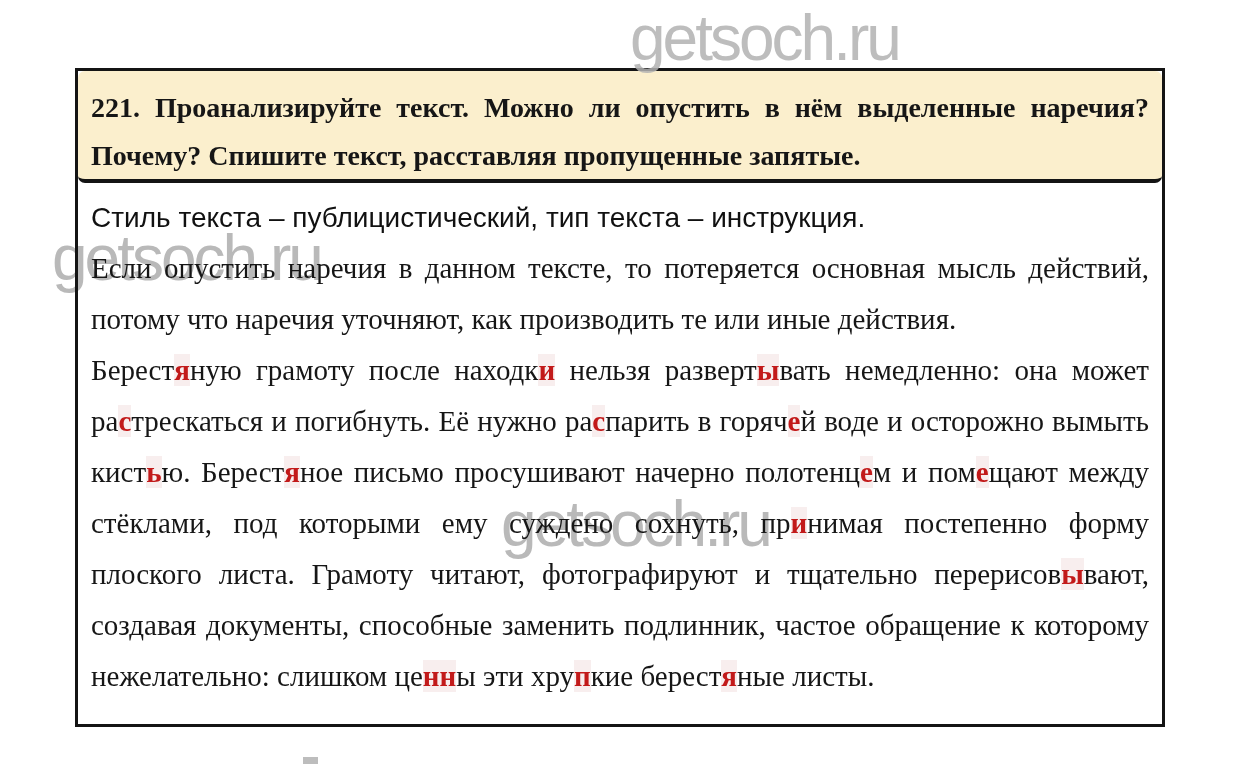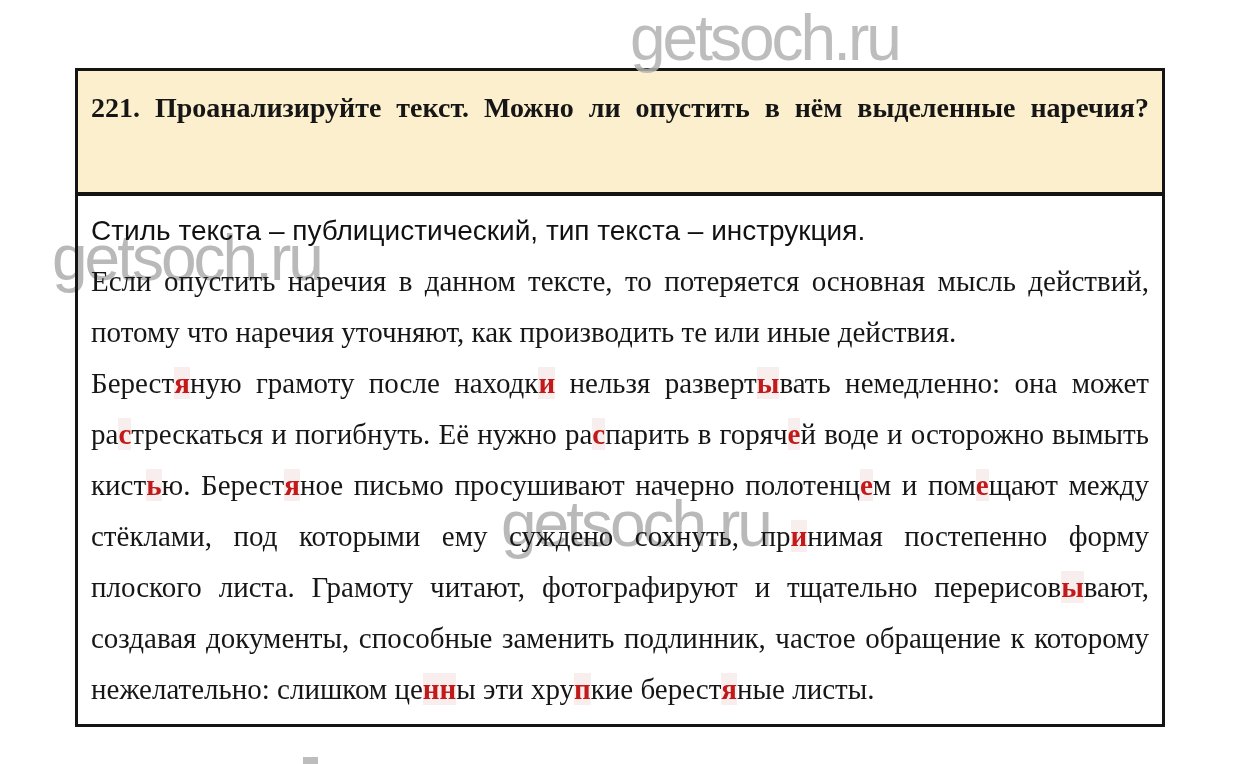--- a/index.html
+++ b/index.html
@@ -40,26 +40,27 @@
     width: 1090px; height: 659px;
     box-sizing: border-box;
     border: 3px solid #141414;
     z-index: 1;
     background: transparent;
   }
   .task-header {
     box-sizing: border-box;
     background: #fbefcd;
     border-bottom: 4px solid #141414;
-    height: 125px;
+    height: 112px;
     padding: 13px 13px 0 13px;
     font-weight: bold;
     font-size: 28px;
     line-height: 48px;
     color: #161616;
+    border-radius: 7px;
   }
   .task-header .line1 {
     text-align: justify;
     text-align-last: justify;
   }
   .task-header .line2 {
     text-align: left;
   }
 
   .answer-body {
@@ -92,20 +93,21 @@
 
 <div class="watermark wm-top">getsoch.ru</div>
 <div class="watermark wm-left">getsoch.ru</div>
 <div class="watermark wm-center">getsoch.ru</div>
 <div class="wm-bottom-sliver"></div>
 
 <div class="task-answer-box">
 
   <div class="task-header">
     <div class="line1">221. Проанализируйте текст. Можно ли опустить в нём выделенные наречия?</div>
+    <div class="line2">Почему? Спишите текст, расставляя пропущенные запятые.</div>
   </div>
 
   <div class="answer-body">
     <p class="style-line">Стиль текста – публицистический, тип текста – инструкция.</p>
     <p class="just">Если опустить наречия в данном тексте, то потеряется основная мысль действий, потому что наречия уточняют, как производить те или иные действия.</p>
     <p class="just"><span>Берест</span><span class="red-letter">я</span><span>ную грамоту после находк</span><span class="red-letter">и</span><span> нельзя разверт</span><span class="red-letter">ы</span><span>вать немедленно: она может ра</span><span class="red-letter">с</span><span>трескаться и погибнуть. Её нужно ра</span><span class="red-letter">с</span><span>парить в горяч</span><span class="red-letter">е</span><span>й воде и осторожно вымыть кист</span><span class="red-letter">ь</span><span>ю. Берест</span><span class="red-letter">я</span><span>ное письмо просушивают начерно полотенц</span><span class="red-letter">е</span><span>м и пом</span><span class="red-letter">е</span><span>щают между стёклами, под которыми ему суждено сохнуть, пр</span><span class="red-letter">и</span><span>нимая постепенно форму плоского листа. Грамоту читают, фотографируют и тщательно перерисов</span><span class="red-letter">ы</span><span>вают, создавая документы, способные заменить подлинник, частое обращение к которому нежелательно: слишком це</span><span class="red-letter">нн</span><span>ы эти хру</span><span class="red-letter">п</span><span>кие берест</span><span class="red-letter">я</span><span>ные листы.</span></p>
   </div>
 
 </div>
 

